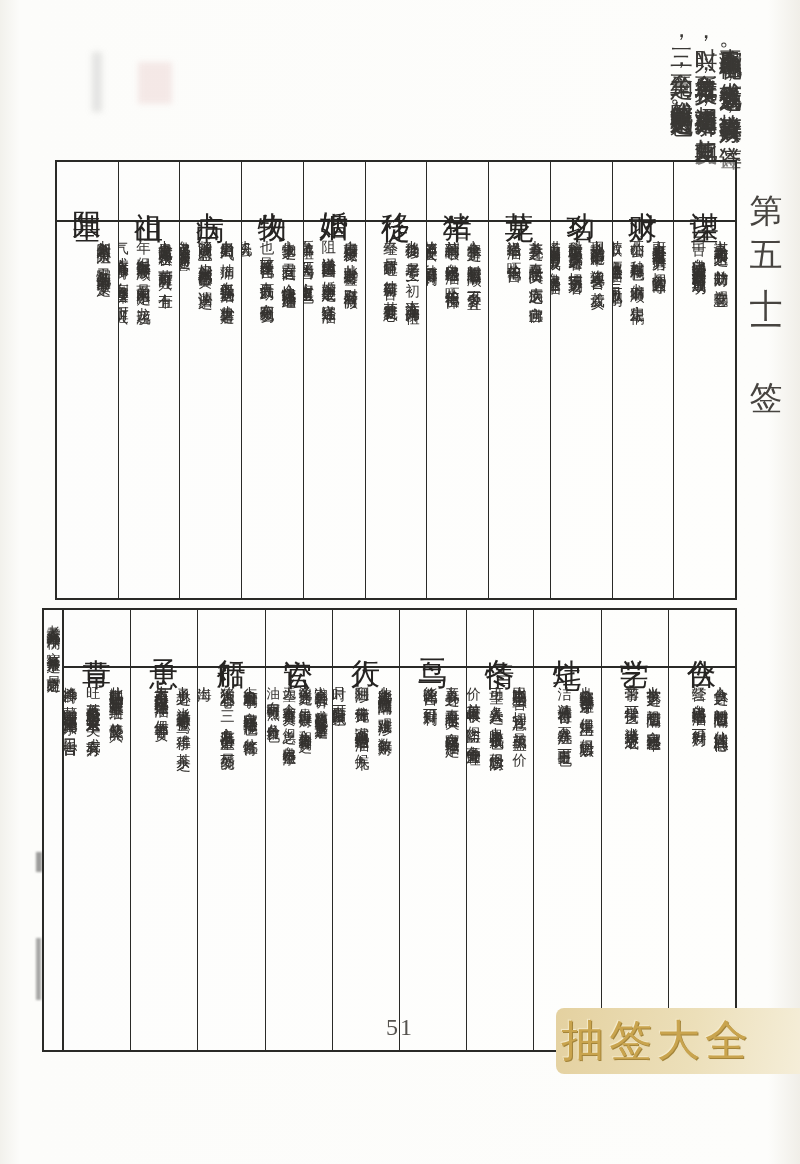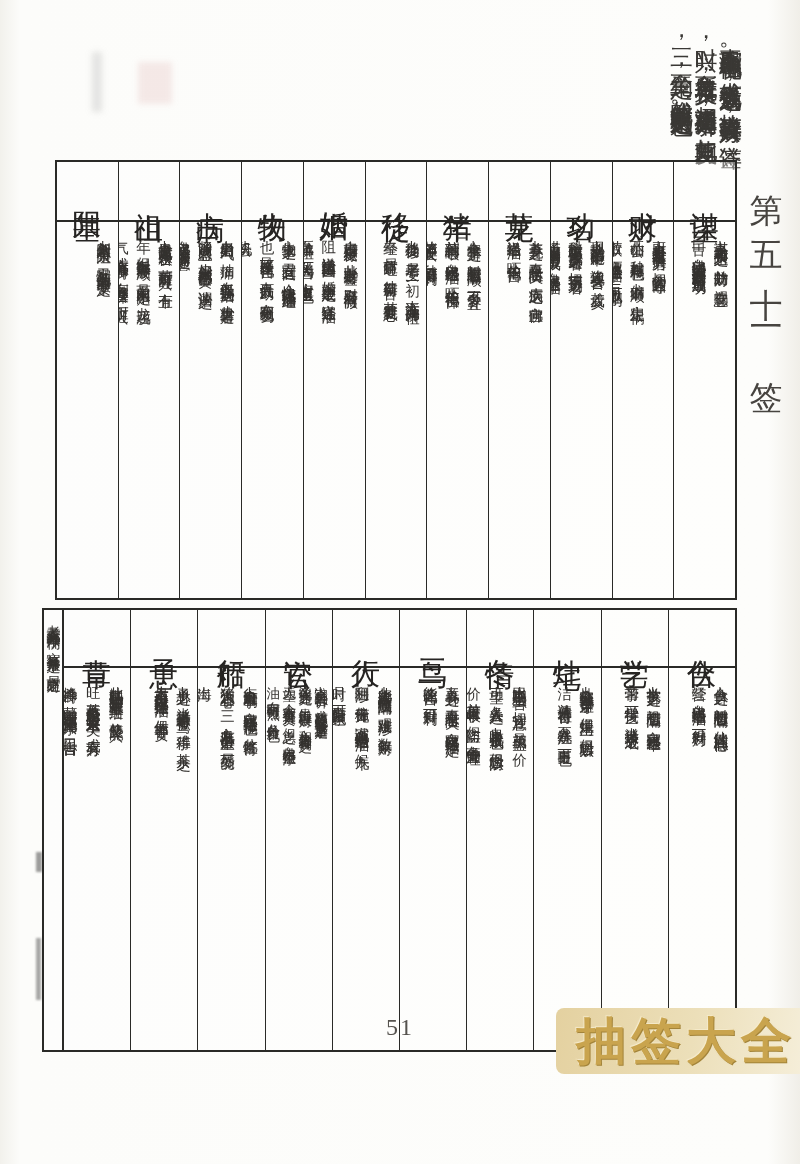--- a/index.html
+++ b/index.html
@@ -59,21 +59,21 @@
   }
 
   
   .watermark {
     position:absolute; left:556px; top:1008px; width:246px; height:66px;
     background:linear-gradient(100deg,#e4d1a0 0%,#ecdfb9 55%,#f5eed9 100%);
     border-radius:8px 0 0 8px;
     display:flex; align-items:center; z-index:5;
   }
   .watermark span {
-    margin-left:20px; font-size:50px; font-weight:bold; letter-spacing:5px;
+    margin-left:5px; font-size:43px; font-weight:normal; letter-spacing:5px;
     color:#c9a44e;
     text-shadow:1px 1px 0 #a3843a, -1px -1px 1px #f6eccd, 0 0 2px #b1914238;
     font-family:"Liberation Serif","DejaVu Serif",serif;
   }
 
   
   .smudge { position:absolute; filter:blur(3px); pointer-events:none; }
   .sm1 { left:92px; top:52px; width:10px; height:60px; background:rgba(140,140,140,.22); }
   .sm2 { left:138px; top:62px; width:34px; height:42px; background:rgba(205,130,130,.16); }
   .sm3 { left:36px; top:852px; width:6px; height:20px; background:rgba(40,40,40,.45); filter:blur(1px);}

